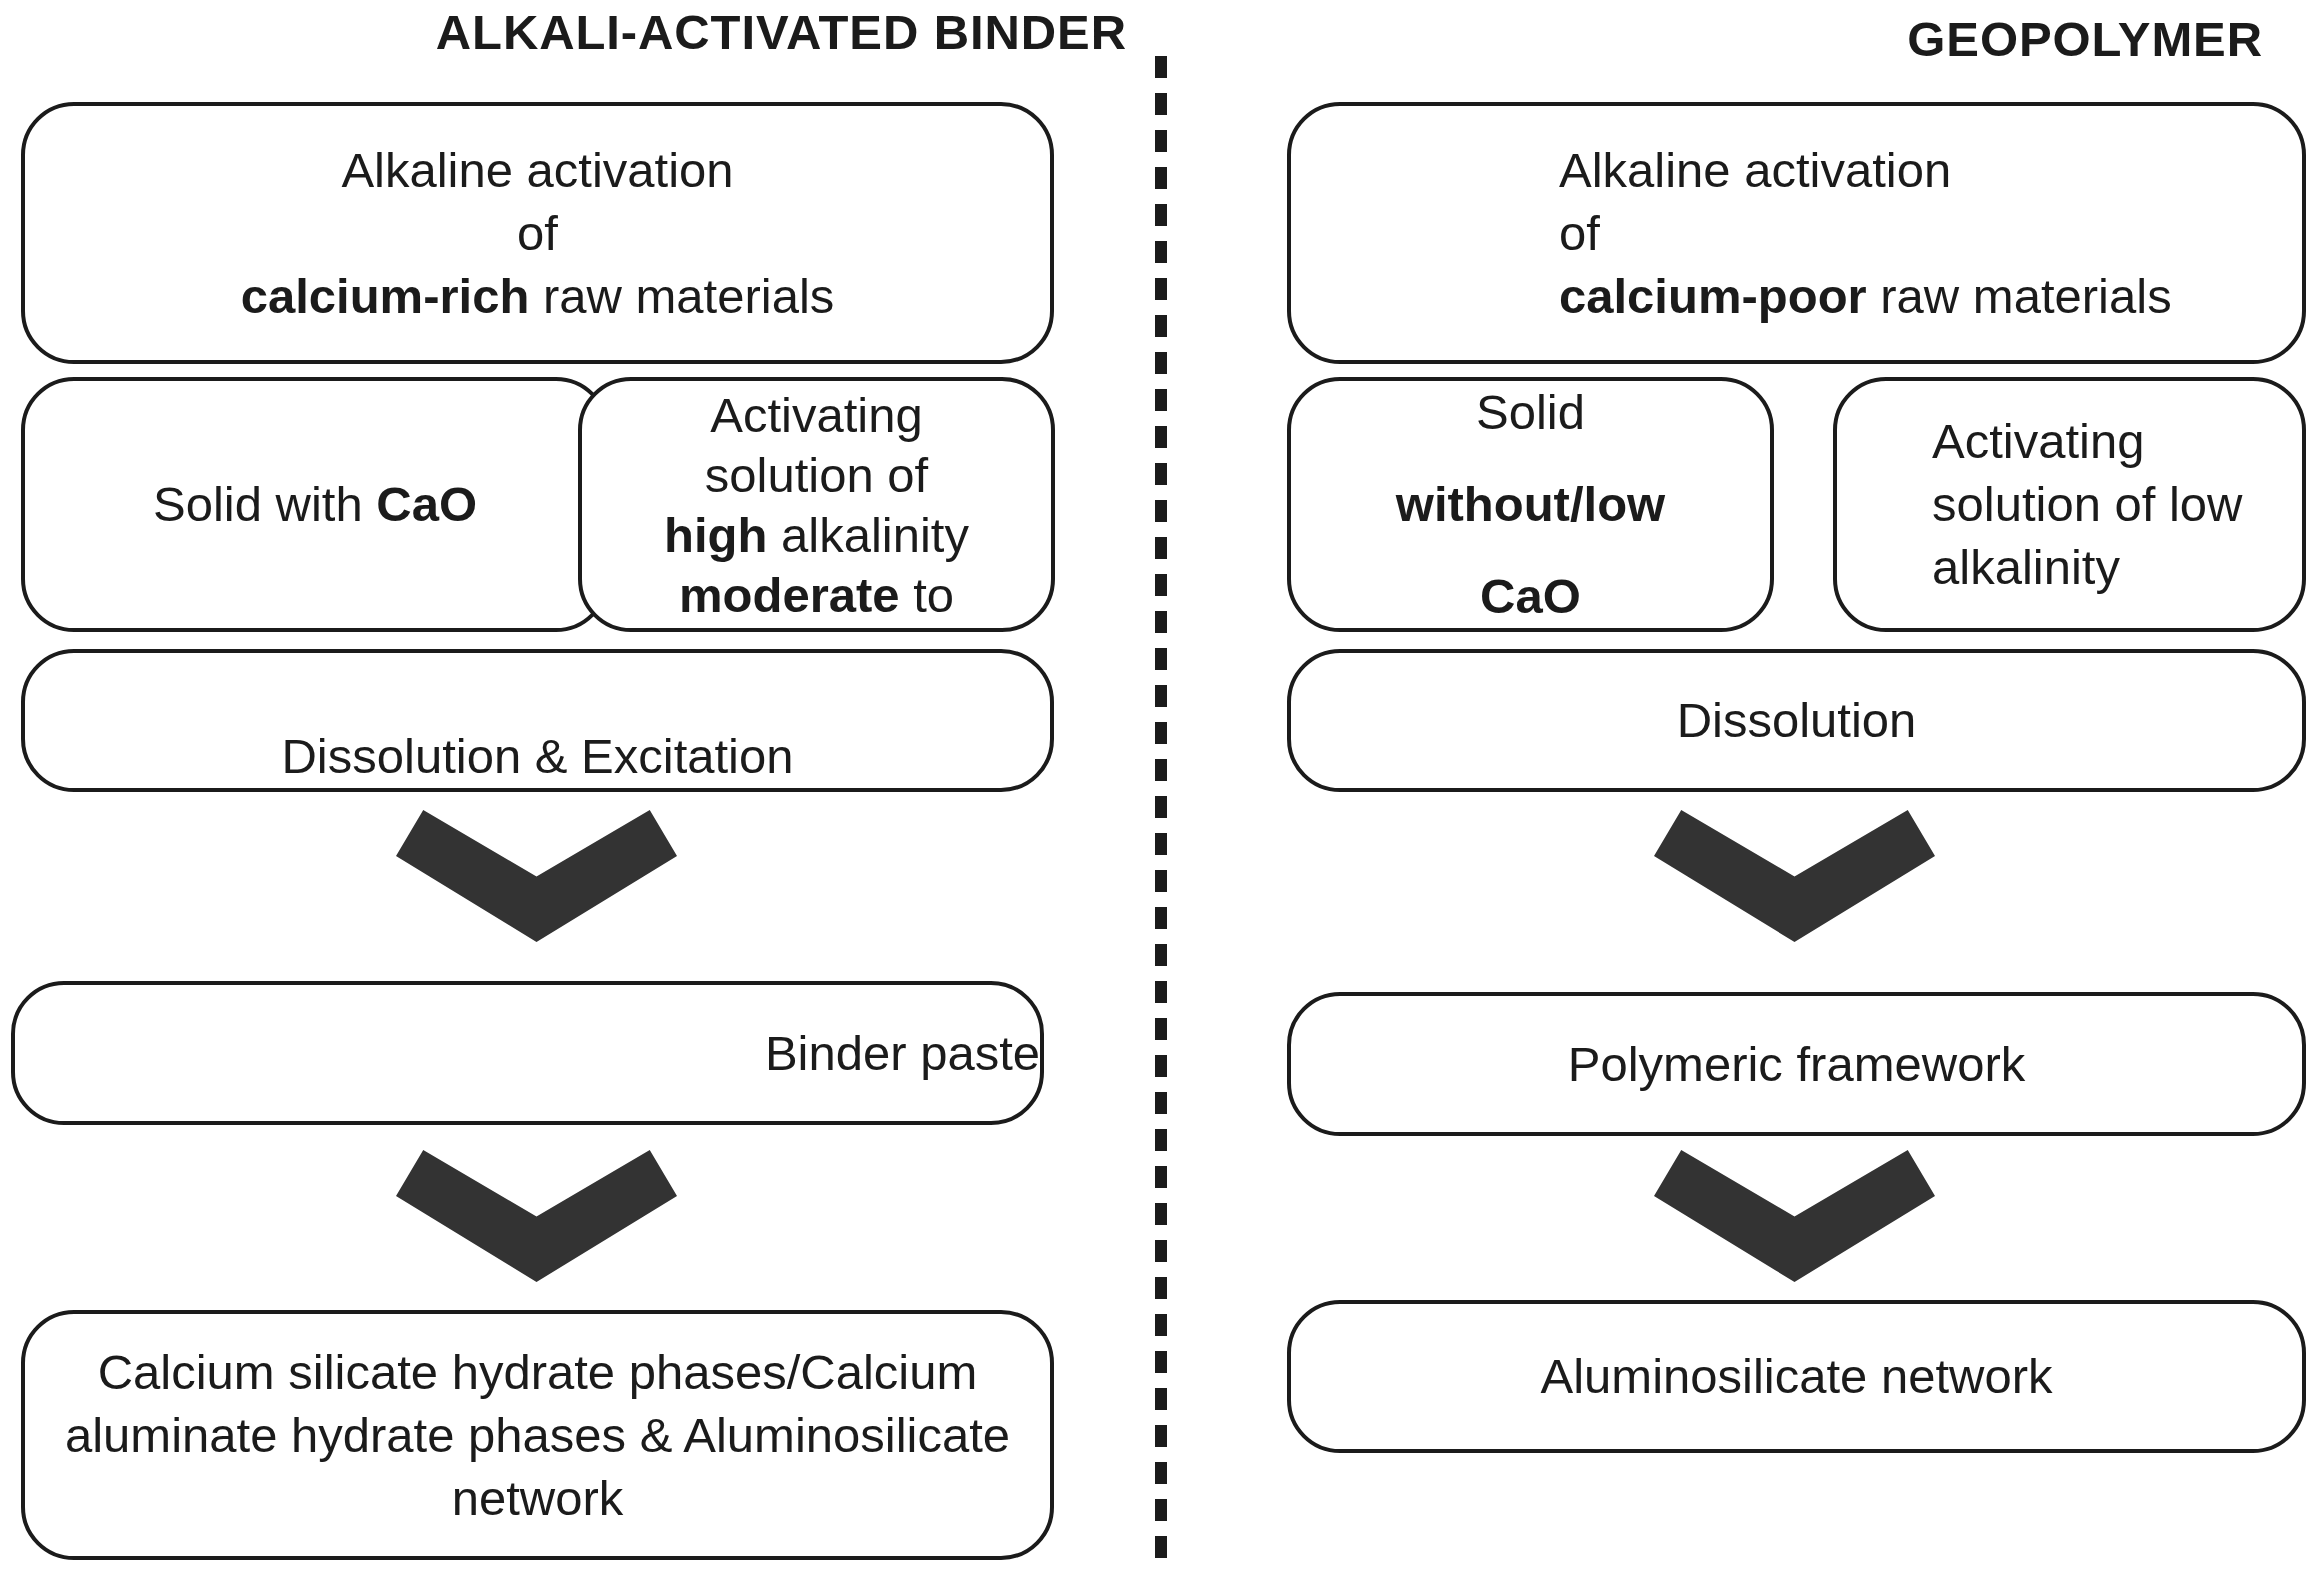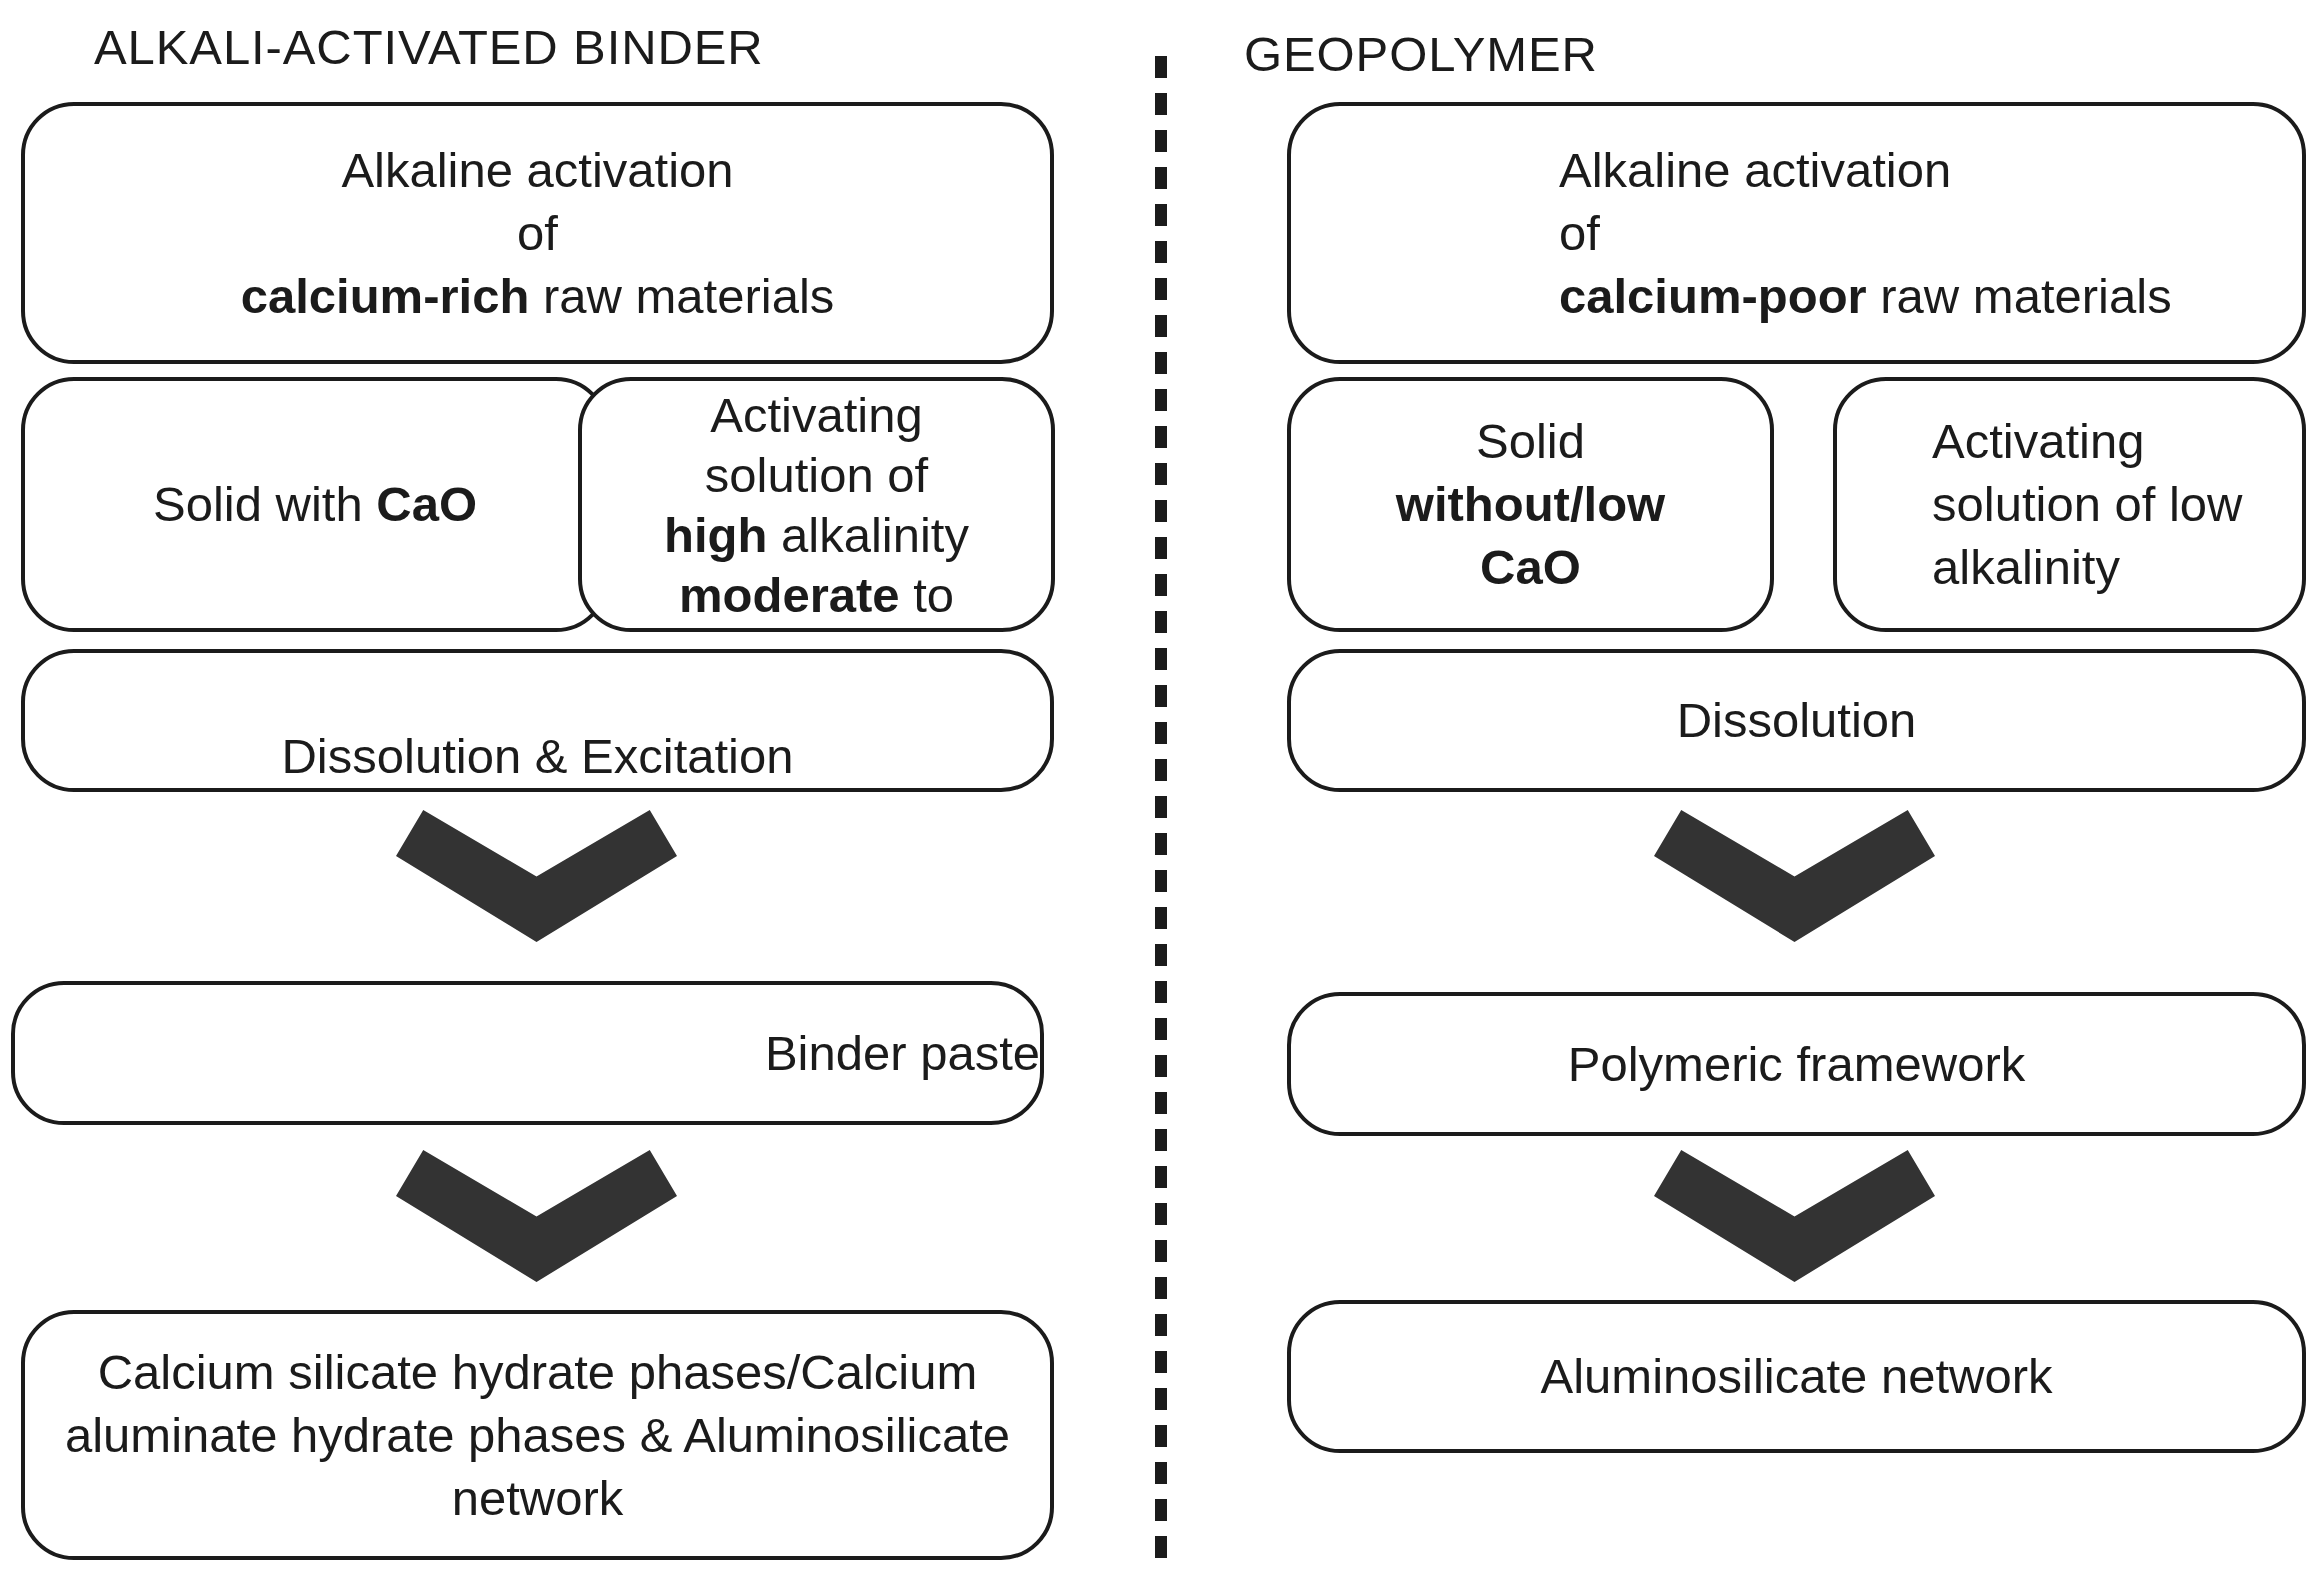--- a/index.html
+++ b/index.html
@@ -16,25 +16,25 @@
     position:relative;
     width:2319px;
     height:1570px;
     background:var(--bg);
     font-family:"Liberation Sans","DejaVu Sans",sans-serif;
     color:var(--ink);
     overflow:hidden;
   }
   .col-title{
     position:absolute;
-    top:19px;
+    top:4px;
     font-size:49px;
-    font-weight:normal;
+    font-weight:bold;
     letter-spacing:0.9px;
-    text-align:left;
+    text-align:right;
     white-space:nowrap;
   }
   .box{
     position:absolute;
     box-sizing:border-box;
     background:var(--bg);
     border:4.3px solid var(--ink);
     border-radius:53px;
     display:flex;
     flex-direction:column;
@@ -124,21 +124,21 @@
 aluminate hydrate phases &amp; Aluminosilicate
 network</span>
   </div>
 
   <div class="box align-left" style="left:1287px;top:102px;width:1019px;height:262px;padding-left:268px;">
     <div class="line"><span>Alkaline activation</span></div>
     <div class="line"><span>of</span></div>
     <div class="line"><b>calcium-poor</b><span> raw materials</span></div>
   </div>
 
-  <div class="box" style="left:1287px;top:377px;width:487px;height:255px;">
+  <div class="box" style="left:1287px;top:377px;width:487px;height:255px;justify-content:space-between;">
     <div class="line"><span>Solid</span></div>
     <div class="line"><b>without/low</b></div>
     <div class="line"><b>CaO</b></div>
   </div>
 
   <div class="box align-left" style="left:1833px;top:377px;width:473px;height:255px;padding-left:95px;">
     <div class="line"><span>Activating</span></div>
     <div class="line"><span>solution of low</span></div>
     <div class="line"><span>alkalinity</span></div>
   </div>

